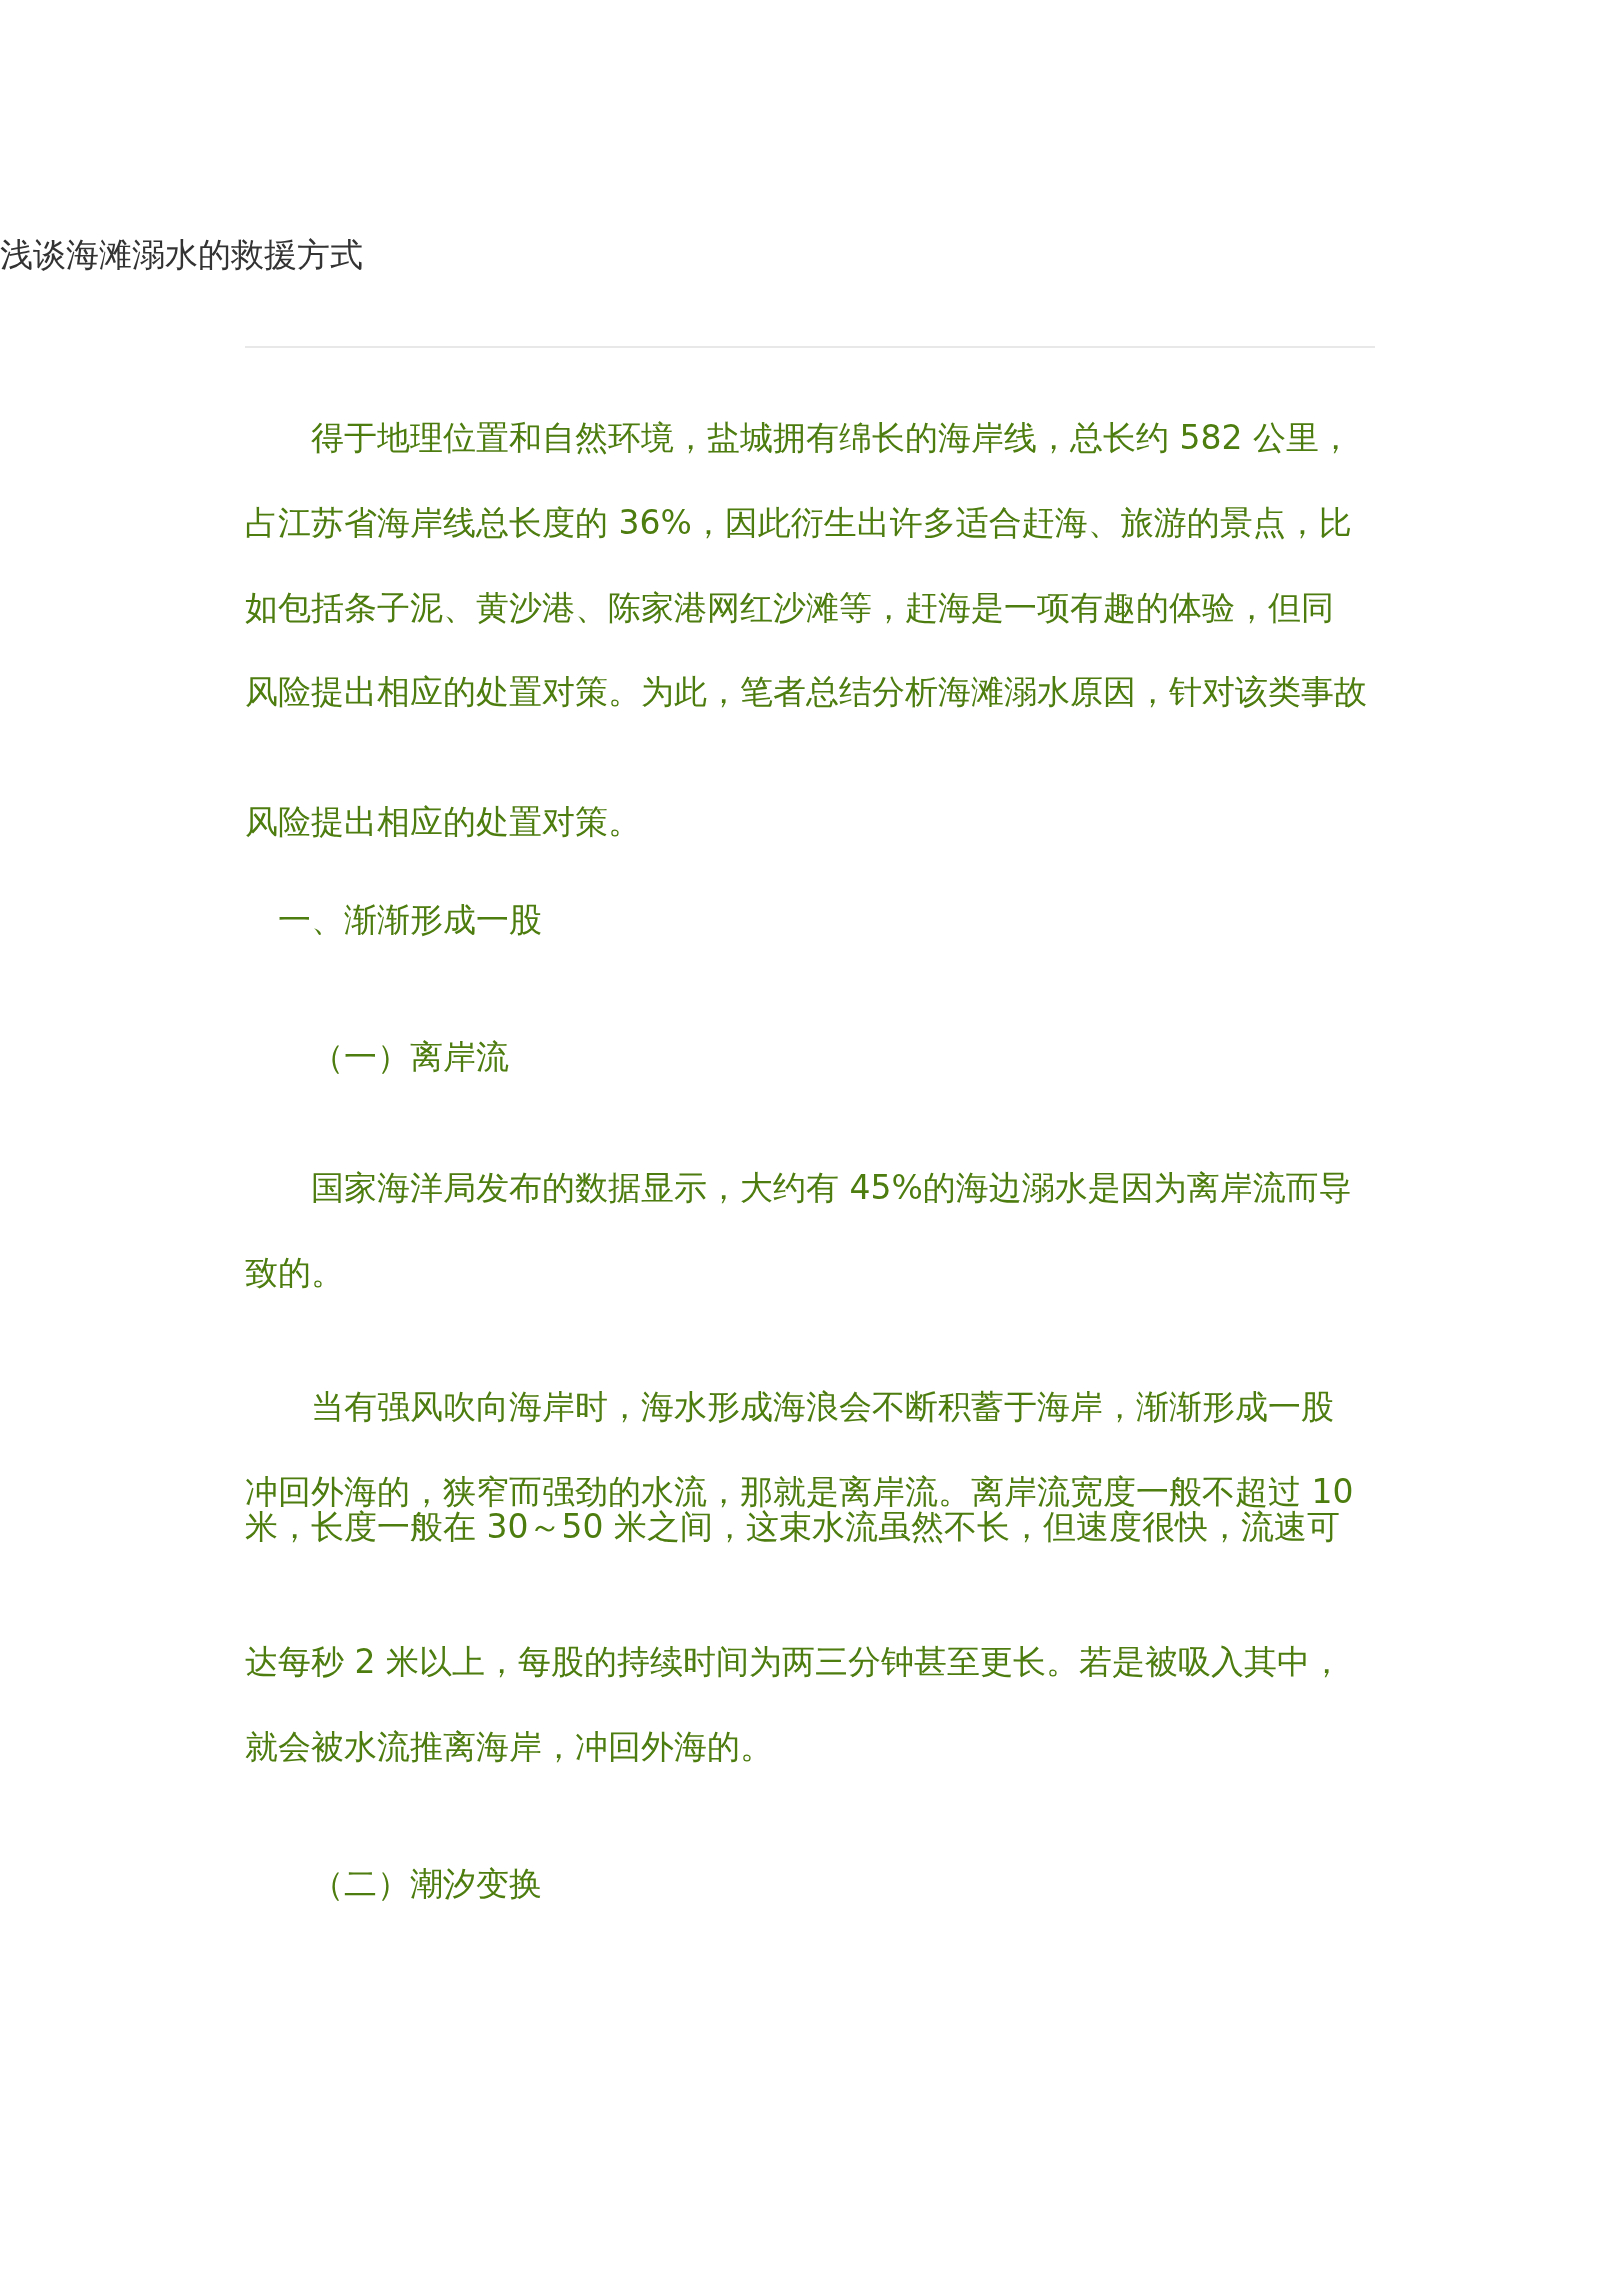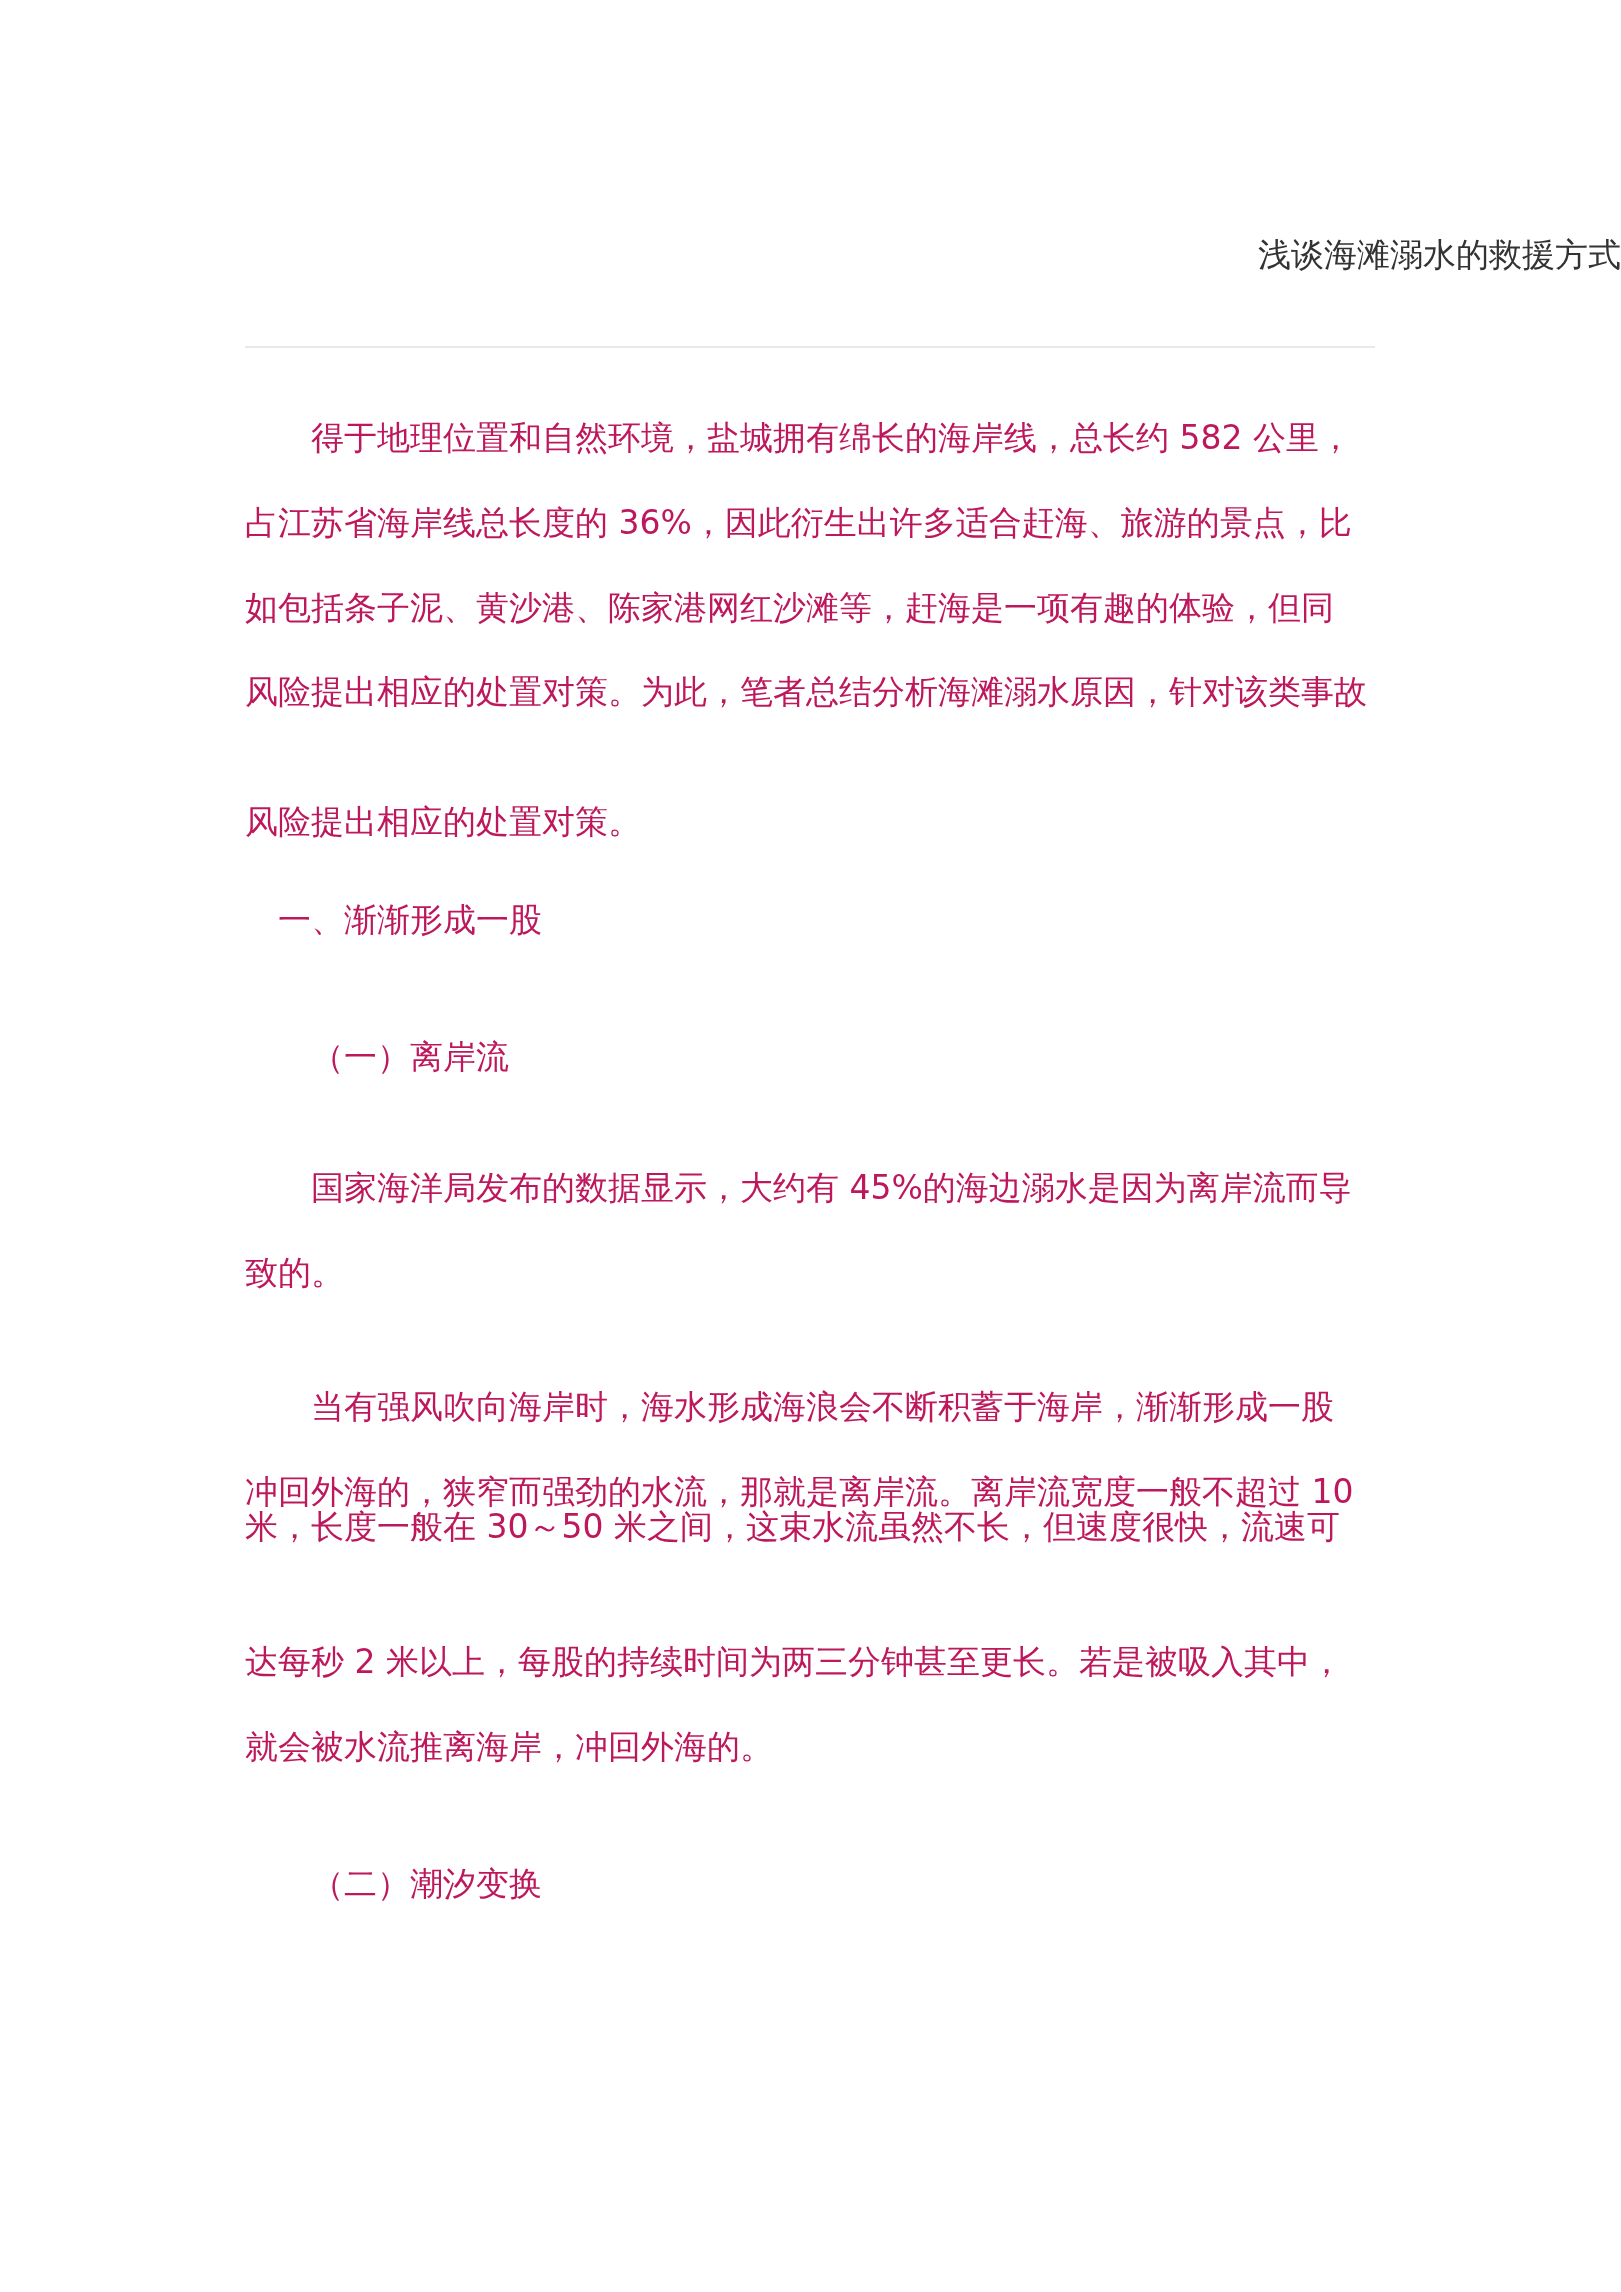--- a/index.html
+++ b/index.html
@@ -1,23 +1,23 @@
 <!DOCTYPE html>
 <html><head>
 <meta charset="utf-8">
 <style>
   html, body { margin: 0; padding: 0; background: #ffffff; }
   body { width: 1621px; height: 2293px; position: relative; overflow: hidden;
          font-family: "DejaVu Sans", "Liberation Sans", sans-serif; color: #333333; }
-  .title { position: absolute; left: 0; width: 1621px; top: 233px; text-align: right;
+  .title { position: absolute; left: 0; width: 1621px; top: 233px; text-align: left;
            font-size: 33px; line-height: 43px; color: #333333; }
   .divider { position: absolute; left: 245px; top: 346px; width: 1130px; height: 0;
              border-top: 2px solid #e8e8e8; }
   .line { position: absolute; left: 245px; width: 1137px; font-size: 33px; line-height: 43px;
-          white-space: nowrap; color: #be185d; }
+          white-space: nowrap; color: #4d7c0f; }
 </style>
 </head>
 <body>
 
 <div>
   <div class="title">浅谈海滩溺水的救援方式</div>
   <div class="divider"></div>
 
   <div class="line" style="top:416px">　　得于地理位置和自然环境，盐城拥有绵长的海岸线，总长约 582 公里，</div>
   <div class="line" style="top:501px">占江苏省海岸线总长度的 36%，因此衍生出许多适合赶海、旅游的景点，比</div>

